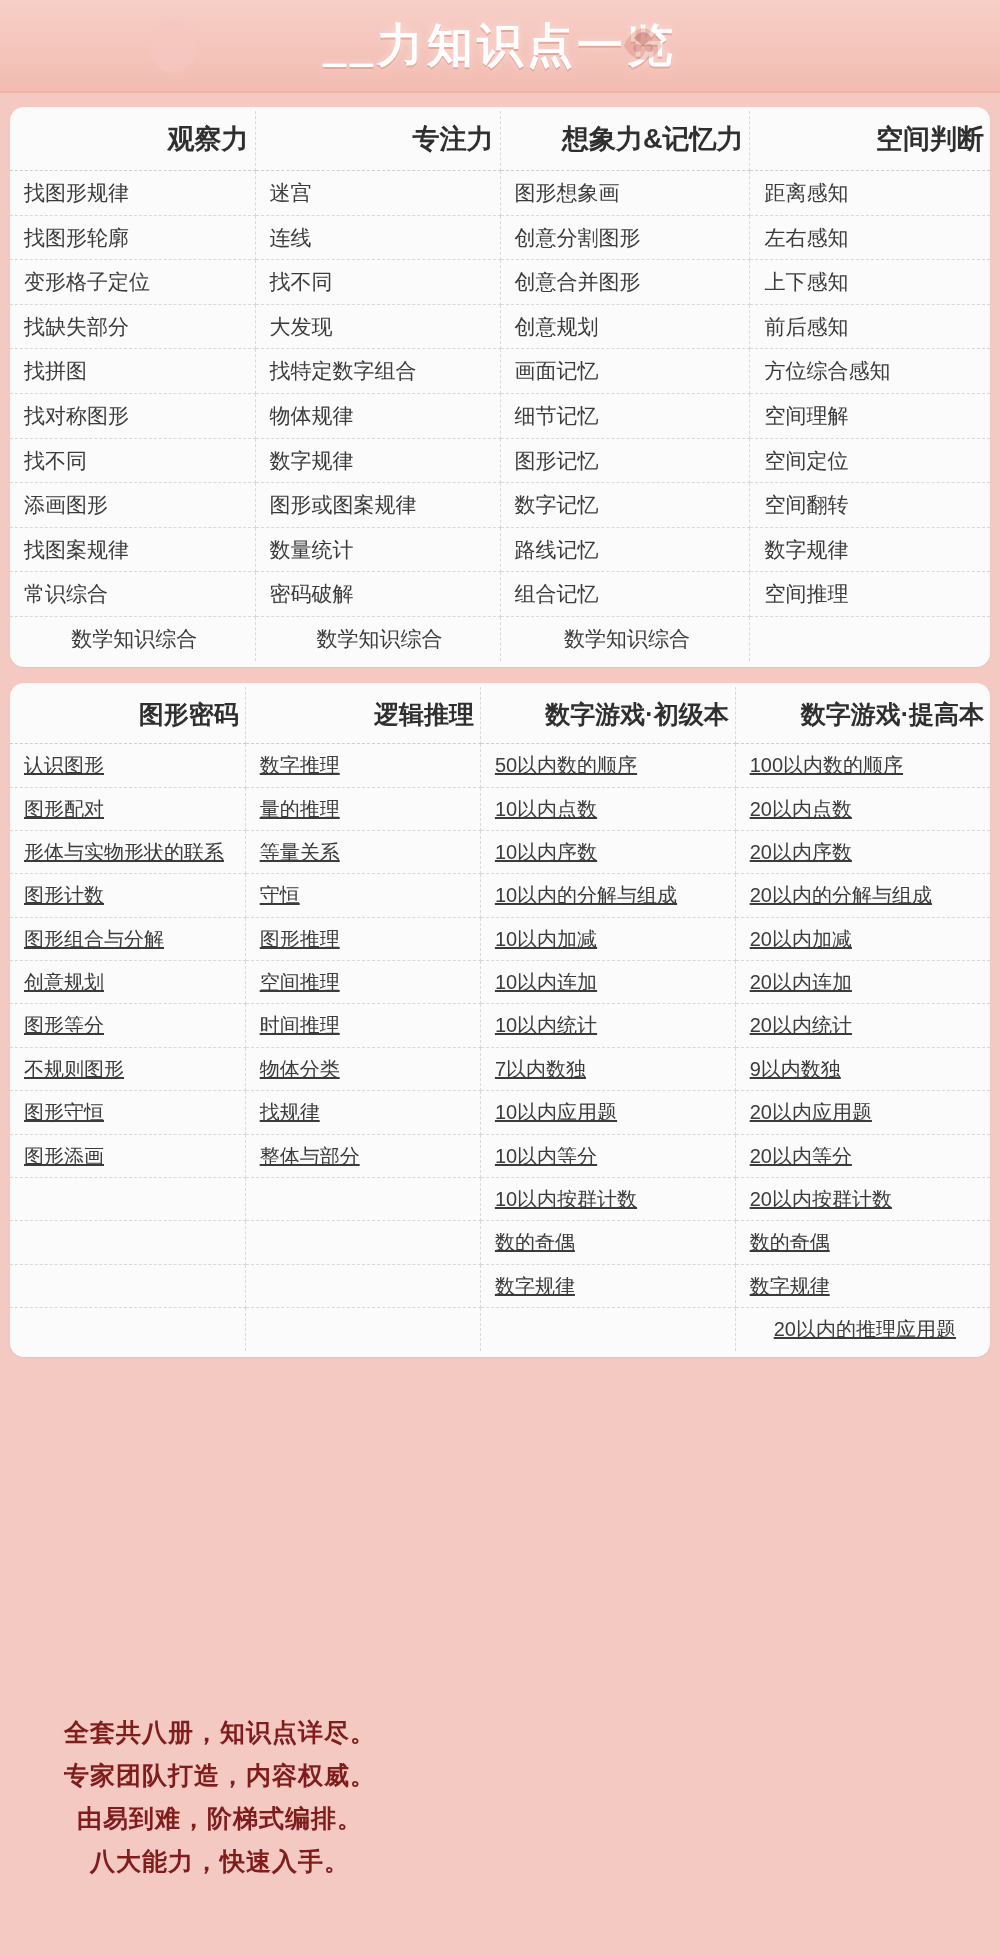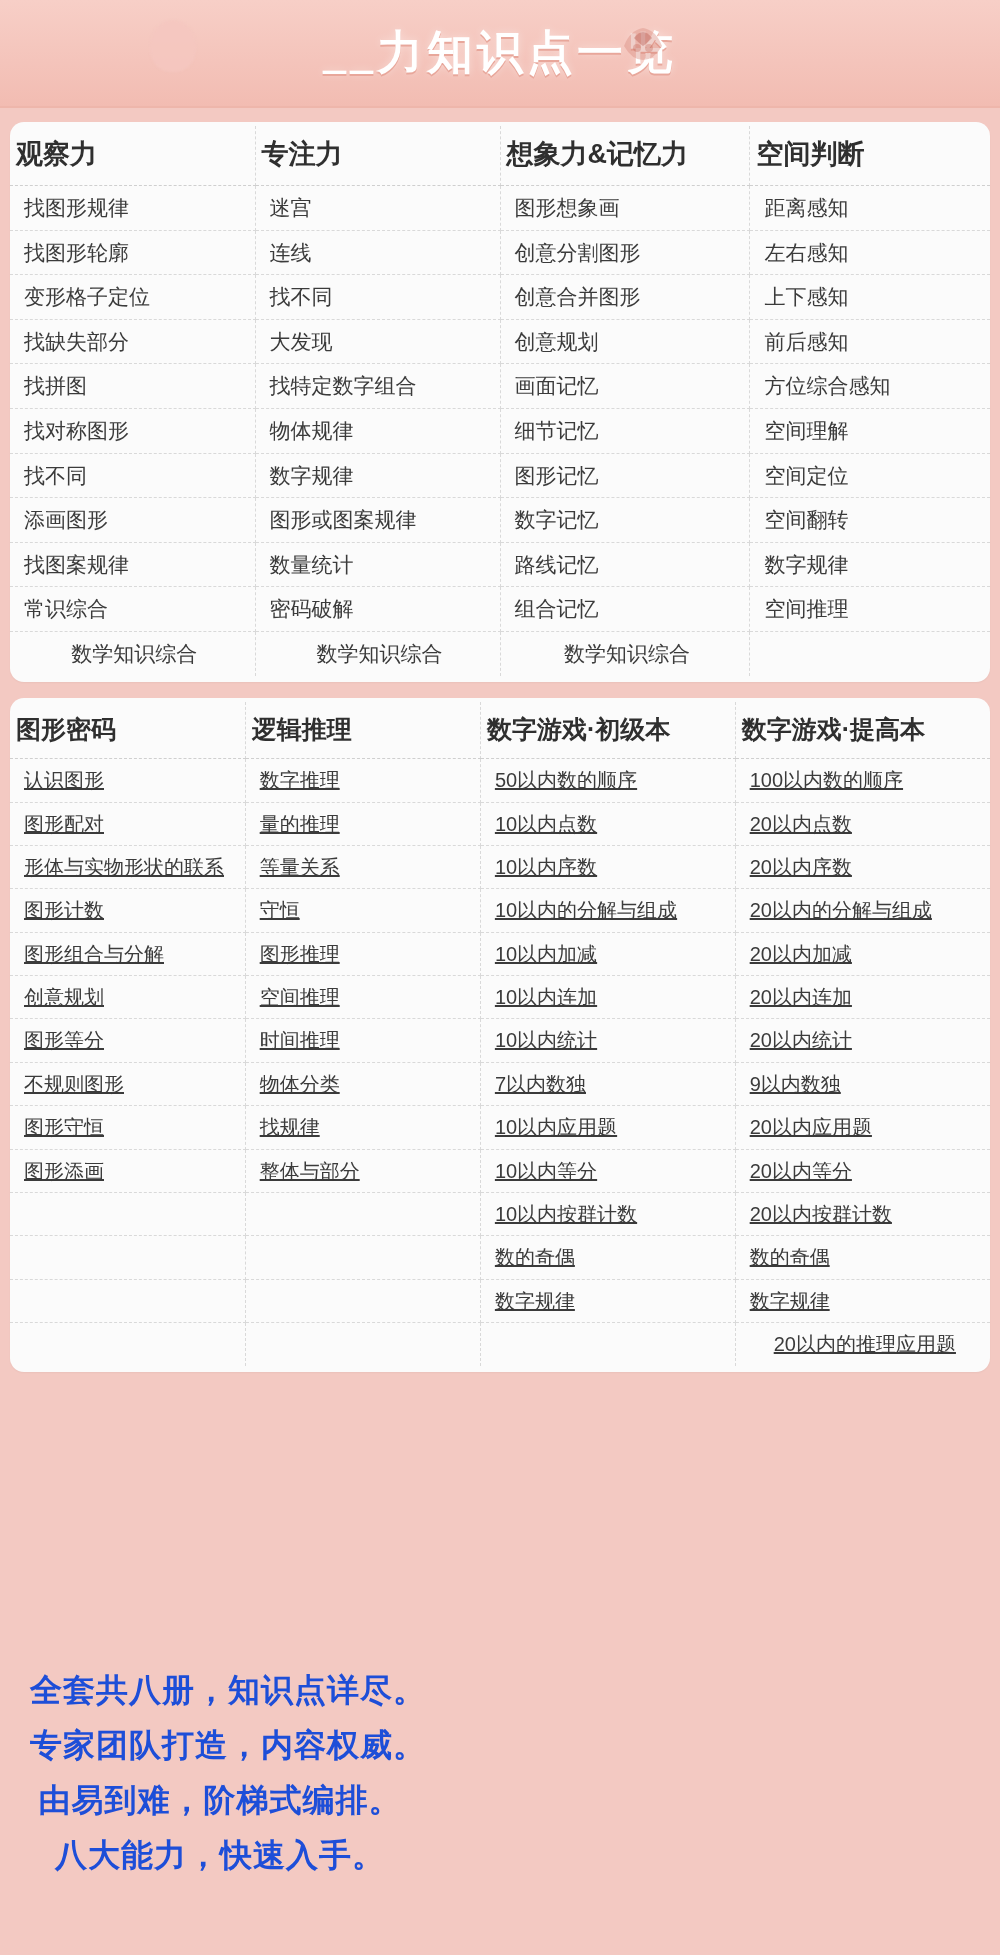--- a/index.html
+++ b/index.html
@@ -13,21 +13,21 @@
     width: 1000px;
     min-height: 1955px;
     position: relative;
     padding: 0 0 6px 0;
   }
 
   
   .banner {
     position: relative;
     margin: 0 0 14px 0;
-    height: 108px;
+    height: 93px;
     background: linear-gradient(180deg, #f7cfc7 0%, #f2bcb2 100%);
     border-bottom: 2px solid #eeb6ab;
     display: flex;
     align-items: center;
     justify-content: center;
   }
   .banner-title {
     font-size: 46px;
     font-weight: bold;
     color: #ffffff;
@@ -80,21 +80,21 @@
     text-align: left;
     font-weight: normal;
   }
   table.grid tr td:last-child,
   table.grid tr th:last-child { border-right: none; }
   table.grid tr:last-child td { border-bottom: none; text-align: center; }
   table.grid thead th {
     font-size: 27px;
     font-weight: bold;
     color: #2f2f2f;
-    text-align: left;
+    text-align: right;
     padding: 12px 6px 14px 6px;
     border-bottom: 1px dashed #cfcfcf;
   }
   .card.block2 table.grid thead th { font-size: 25px; }
   .card.block2 table.grid td { font-size: 20px; text-decoration: underline; }
   td.small { font-size: 17px; line-height: 1.25; }
   td.blank-cell { border-right: 1px dashed #d9d9d9; }
 
   
   .block1 col.c1 { width: 25%; }
@@ -107,22 +107,22 @@
   .block2 col.c4 { width: 26%; }
 
   
   .footer-note {
     position: absolute;
     left: 30px;
     bottom: 72px;
     width: 380px;
     text-align: center;
     font-family: "Liberation Serif", serif;
-    color: #1d4ed8;
-    font-size: 32px;
+    color: #7f1d1d;
+    font-size: 25px;
     font-weight: bold;
     line-height: 1.72;
     letter-spacing: 1px;
   }
   .footer-note div { white-space: nowrap; }
 </style>
 </head>
 <body>
 
 <div class="banner">

